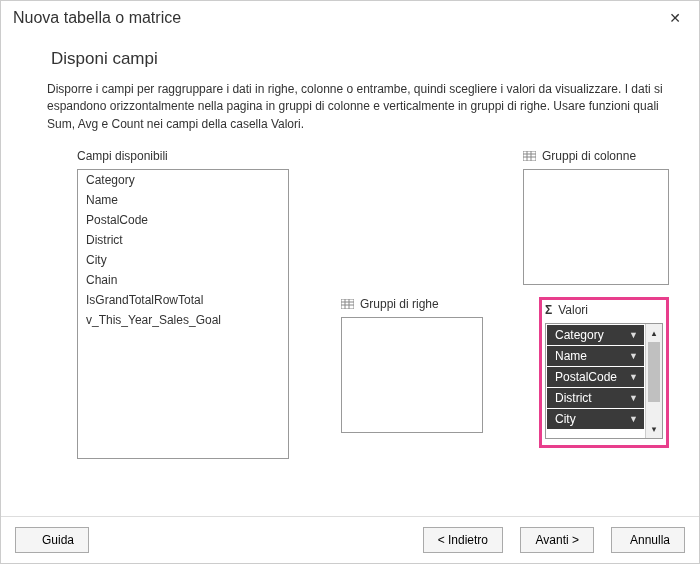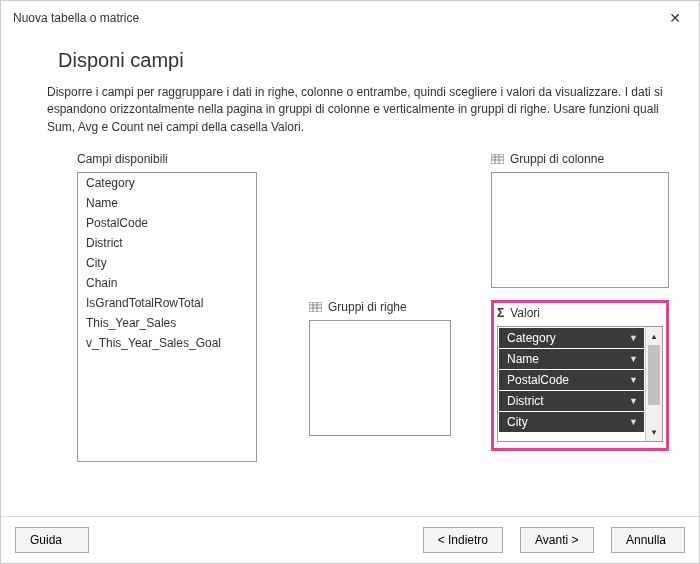--- a/index.html
+++ b/index.html
@@ -1,46 +1,46 @@
 <!DOCTYPE html>
 <html><head>
   <meta charset="utf-8">
   <style>
     * { box-sizing: border-box; margin: 0; padding: 0; }
     body { font-family: "Segoe UI", Tahoma, sans-serif; font-size: 12px; color: #333; background: #fff; width: 700px; height: 564px; border: 1px solid #ccc; display: flex; flex-direction: column; }
     .titlebar { display: flex; align-items: center; justify-content: space-between; padding: 8px 12px; height: 34px; }
-    .titlebar-title { font-size: 12px; }
+    .titlebar-title { font-size: 16px; }
     .close-btn { font-size: 14px; color: #333; cursor: pointer; padding: 2px 6px; }
     .content { padding: 14px 30px 10px 30px; flex: 1; overflow: hidden; }
-    .heading { font-size: 20px; color: #333; margin-bottom: 12px; margin-left: 27px; }
+    .heading { font-size: 17px; color: #333; margin-bottom: 12px; margin-left: 20px; }
     .description { font-size: 12px; color: #333; line-height: 1.45; margin-bottom: 16px; margin-left: 16px; }
     .layout { display: flex; gap: 24px; margin-left: 46px; }
-    .col-left { width: 180px; }
+    .col-left { width: 212px; }
     .col-right { flex: 1; }
     .section-label { font-size: 12px; margin-bottom: 6px; display: flex; align-items: center; gap: 6px; }
     .listbox { border: 1px solid #999; background: #fff; height: 290px; overflow: auto; }
     .listbox-item { padding: 3px 8px; font-size: 12px; cursor: default; }
     .right-top { display: flex; gap: 12px; margin-bottom: 12px; }
-    .right-bottom { display: flex; gap: 12px; justify-content: center; }
+    .right-bottom { display: flex; gap: 28px; justify-content: center; }
     .small-section { flex: 1; padding-left: 28px; }
     .small-box { border: 1px solid #999; background: #fff; height: 116px; }
     .icon-grid { display: inline-block; width: 13px; height: 10px; }
     .icon-grid svg { display: block; }
     .highlight-box { border: 3px solid #e83e8c; padding: 3px 3px 6px 3px; }
     .values-wrap { display: flex; border: 1px solid #999; height: 116px; }
     .values-list { flex: 1; background: #fff; overflow: hidden; }
     .value-row { background: #3a3a3a; color: #fff; display: flex; align-items: center; justify-content: space-between; padding: 2px 6px 2px 8px; margin: 1px; font-size: 12px; height: 20px; }
     .value-row .dd { color: #ddd; font-size: 9px; }
     .scrollbar { width: 17px; background: #f0f0f0; display: flex; flex-direction: column; border-left: 1px solid #ccc; }
     .sb-arrow { height: 18px; display: flex; align-items: center; justify-content: center; font-size: 9px; cursor: pointer; }
     .sb-track { flex: 1; background: #f0f0f0; position: relative; }
     .sb-thumb { position: absolute; top: 0; left: 2px; right: 2px; height: 60px; background: #c0c0c0; }
     .footer { border-top: 1px solid #ddd; padding: 10px 14px; display: flex; align-items: center; justify-content: space-between; }
     .footer-right { display: flex; gap: 17px; }
-    .btn { border: 1px solid #aaa; background: #f5f5f5; padding: 5px 14px; font-size: 12px; cursor: pointer; min-width: 74px; text-align: left; }
+    .btn { border: 1px solid #aaa; background: #f5f5f5; padding: 5px 14px; font-size: 12px; cursor: pointer; min-width: 74px; text-align: right; }
     .sigma { font-weight: bold; font-size: 12px; }
   </style>
 </head>
 <body>
 
 <div class="titlebar">
   <div class="titlebar-title">Nuova tabella o matrice</div>
   <div class="close-btn">
     <span>✕</span>
   </div>
@@ -54,21 +54,20 @@
     <div class="col-left">
       <div class="section-label">Campi disponibili</div>
       <div class="listbox">
         <div class="listbox-item">Category</div>
         <div class="listbox-item">Name</div>
         <div class="listbox-item">PostalCode</div>
         <div class="listbox-item">District</div>
         <div class="listbox-item">City</div>
         <div class="listbox-item">Chain</div>
         <div class="listbox-item">IsGrandTotalRowTotal</div>
-        <div class="listbox-item">This_Year_Sales</div>
         <div class="listbox-item">v_This_Year_Sales_Goal</div>
       </div>
     </div>
 
     <div class="col-right">
       <div class="right-top">
         <div class="small-section" style="flex:0 0 170px;visibility:hidden"></div>
         <div class="small-section">
           <div class="section-label">
             <span class="icon-grid">

